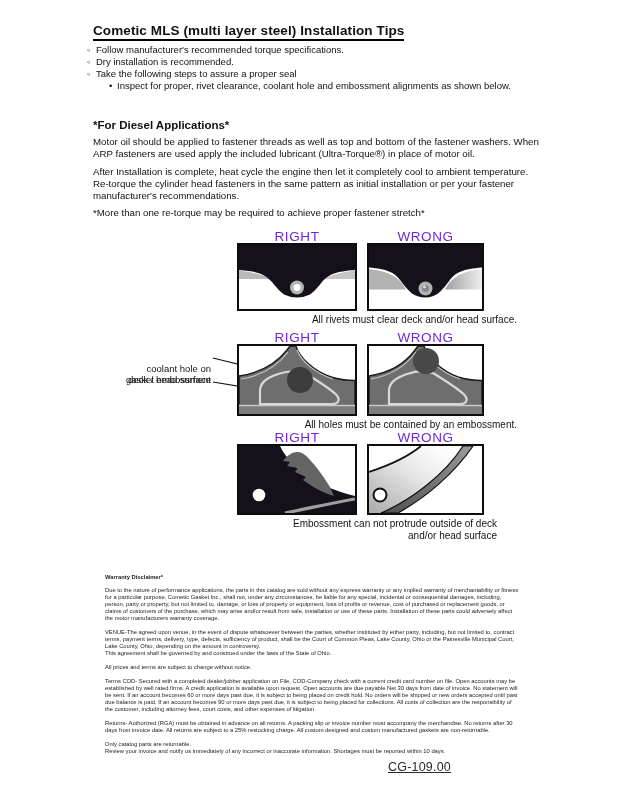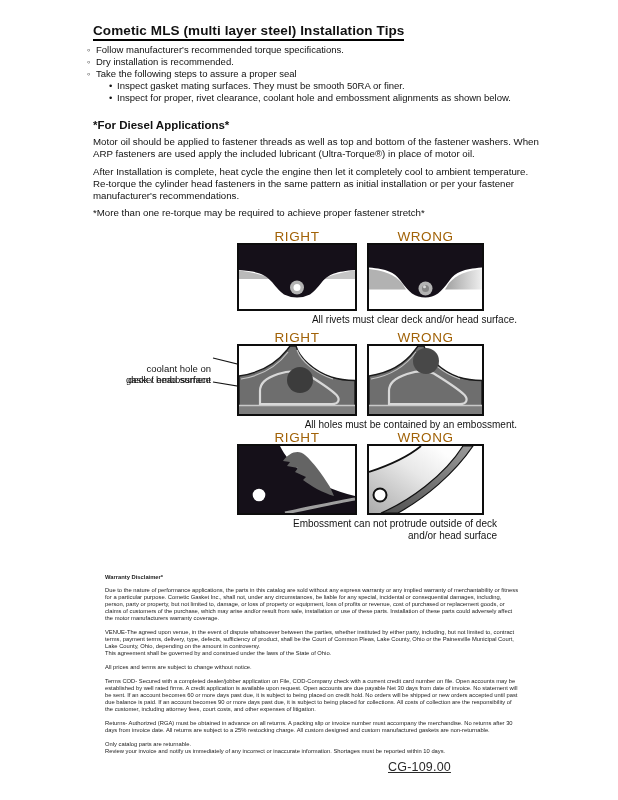--- a/index.html
+++ b/index.html
@@ -24,21 +24,21 @@
   .bullet{position:relative;padding-left:9px;}
   .bullet::before{content:"◦";position:absolute;left:0;top:0;font-size:9.5px;}
   .subbullet{position:relative;margin-left:22px;padding-left:8px;}
   .subbullet::before{content:"•";position:absolute;left:0;top:0;font-size:9.5px;}
   .diesel-heading{left:93px;top:119px;font-size:11.5px;font-weight:bold;}
   .para{left:93px;width:447px;font-size:9.7px;line-height:12px;}
   .p1{top:136px;}
   .p2{top:166px;}
   .p3{top:207px;}
   .figlabel{
-    font-size:13.5px;letter-spacing:.6px;color:#a16207;
+    font-size:13.5px;letter-spacing:.6px;color:#6d28d9;
     text-align:center;
   }
   .figbox{
     border:2px solid #0d0d0d;
     box-sizing:border-box;
     background:#fff;
   }
   .figbox svg{display:block;width:100%;height:100%;}
   .caption{font-size:10px;line-height:11.5px;color:#141414;text-align:right;}
   .annot{
@@ -63,21 +63,20 @@
 <body>
 
 <div class="page">
 
   <div class="abs title">Cometic MLS (multi layer steel) Installation Tips</div>
 
   <div class="abs bullets">
     <div class="bullet">Follow manufacturer's recommended torque specifications.</div>
     <div class="bullet">Dry installation is recommended.</div>
     <div class="bullet">Take the following steps to assure a proper seal</div>
-    <div class="subbullet">Inspect gasket mating surfaces.  They must be smooth 50RA or finer.</div>
     <div class="subbullet">Inspect for proper, rivet clearance, coolant hole and embossment alignments as shown below.</div>
   </div>
 
   <div class="abs diesel-heading">*For Diesel Applications*</div>
   <div class="abs para p1">Motor oil should be applied to fastener threads as well as top and bottom of the fastener washers. When ARP fasteners are used apply the included lubricant (Ultra-Torque®) in place of motor oil.</div>
   <div class="abs para p2">After Installation is complete, heat cycle the engine then let it completely cool to ambient temperature. Re-torque the cylinder head fasteners in the same pattern as initial installation or per your fastener manufacturer's recommendations.</div>
   <div class="abs para p3">*More than one re-torque may be required to achieve proper fastener stretch*</div>
 
   <div class="abs figlabel" style="left:237px;top:229px;width:120px;">RIGHT</div>
   <div class="abs figlabel" style="left:367px;top:229px;width:117px;">WRONG</div>

